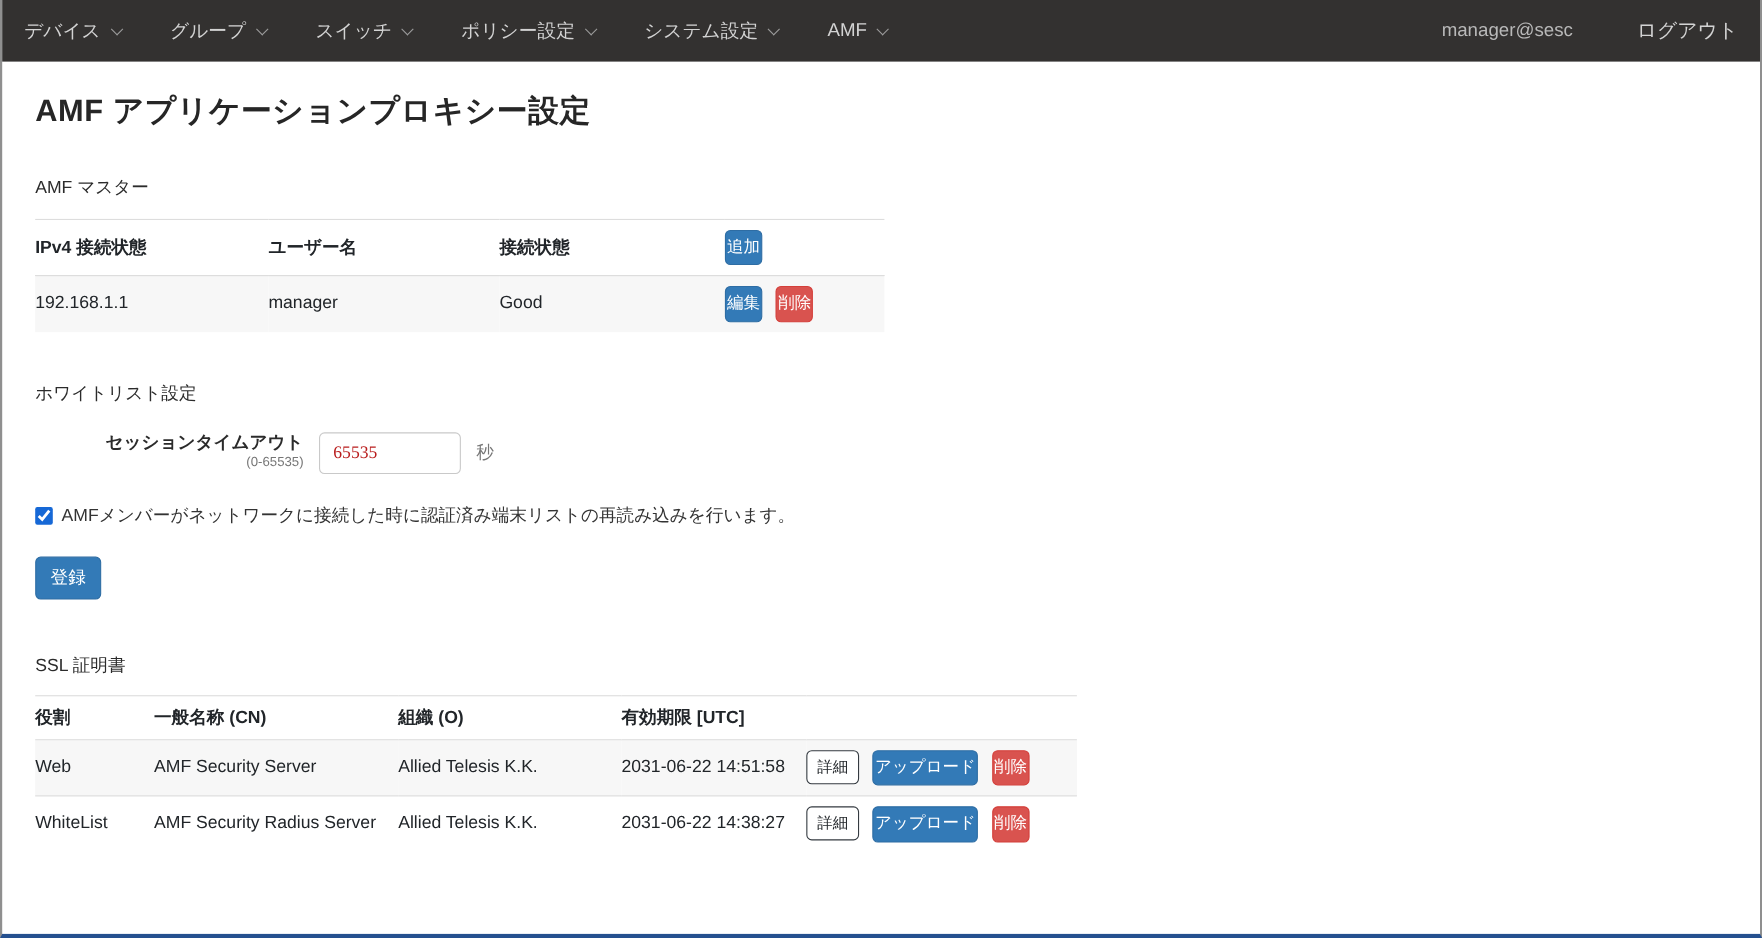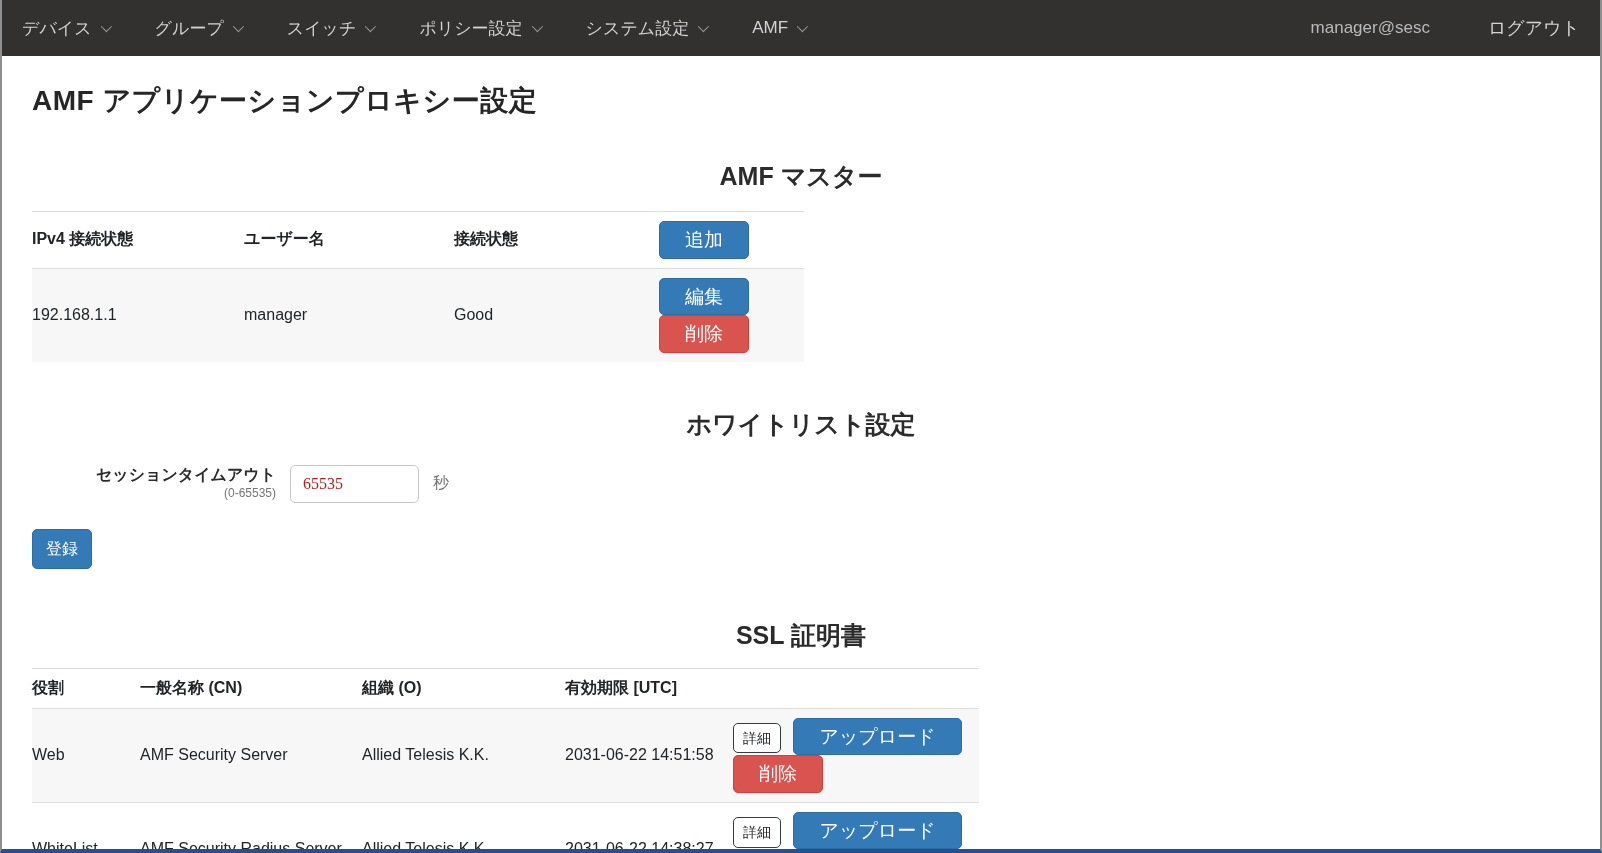--- a/index.html
+++ b/index.html
@@ -45,21 +45,21 @@
   .chevron{
     width:8px;height:8px;border-right:1.6px solid #9c9c9c;border-bottom:1.6px solid #9c9c9c;
     transform:rotate(45deg) translateY(-2px);display:inline-block;
   }
   .nav-right{margin-left:auto;display:flex;align-items:center;gap:58px;}
   .nav-user{color:var(--nav-muted);font-size:17px;}
   .nav-logout{color:var(--nav-text);font-size:18px;cursor:pointer;}
   
   .content{padding:26px 30px 0 30px;flex:1 1 auto;}
   h1.page-title{font-size:28px;font-weight:600;letter-spacing:.5px;margin-bottom:40px;color:#262626;}
-  h2.section{font-size:25px;font-weight:700;color:#2b2b2b;text-align:center;}
+  h2.section{font-size:16px;font-weight:400;color:#2b2b2b;}
   .sec-amf{margin-bottom:18px;}
   .sec-white{margin-top:46px;margin-bottom:24px;}
   .sec-ssl{margin-top:50px;margin-bottom:16px;}
   
   table{border-collapse:collapse;font-size:16px;}
   .amf-table{width:772px;}
   .ssl-table{width:947px;}
   th{font-weight:700;text-align:left;}
   th,td{padding:9px 8px 9px 0;vertical-align:middle;}
   thead th{border-top:1px solid var(--border-gray);border-bottom:1px solid var(--border-gray);}
@@ -69,21 +69,21 @@
   .amf-table col.c1{width:212px;}
   .amf-table col.c2{width:210px;}
   .amf-table col.c3{width:205px;}
   .ssl-table col.c1{width:108px;}
   .ssl-table col.c2{width:222px;}
   .ssl-table col.c3{width:203px;}
   .ssl-table col.c4{width:168px;}
   
   .btn{
     display:inline-block;border:1px solid transparent;border-radius:5px;
-    font-size:19px;padding:5px 25px;cursor:pointer;line-height:1.35;
+    font-size:15px;padding:5px 1px;cursor:pointer;line-height:1.35;
     font-family:inherit;
   }
   .btn-blue{background:var(--primary-blue);border-color:#2e6da4;color:#fff;}
   .btn-red{background:var(--danger-red);border-color:#d43f3a;color:#fff;}
   .btn-outline{background:#fff;border-color:#343a40;color:#212529;font-size:14px;padding:5px 9px;}
   .btn-gap{margin-right:8px;}
   .btn-submit{font-size:16px;padding:8px 13px;margin-top:26px;}
   
   .form-row{display:flex;align-items:flex-start;gap:14px;margin-left:24px;}
   .label-block{width:220px;text-align:right;}
@@ -173,20 +173,24 @@
   <h2 class="section sec-white">ホワイトリスト設定</h2>
   <div class="form-row">
     <div class="label-block">
       <div class="label-main">セッションタイムアウト</div>
       <div class="label-sub">(0-65535)</div>
     </div>
     <input class="timeout-input" type="text" value="65535" style="">
     <span class="unit">秒</span>
   </div>
 
+  <label class="check-row">
+    <input type="checkbox" checked="" style="">
+    <span>AMFメンバーがネットワークに接続した時に認証済み端末リストの再読み込みを行います。</span>
+  </label>
 
   <button class="btn btn-blue btn-submit">登録</button>
 
   
   <h2 class="section sec-ssl">SSL 証明書</h2>
   <table class="ssl-table">
     <colgroup>
         <col class="c1">
         <col class="c2">
         <col class="c3">

